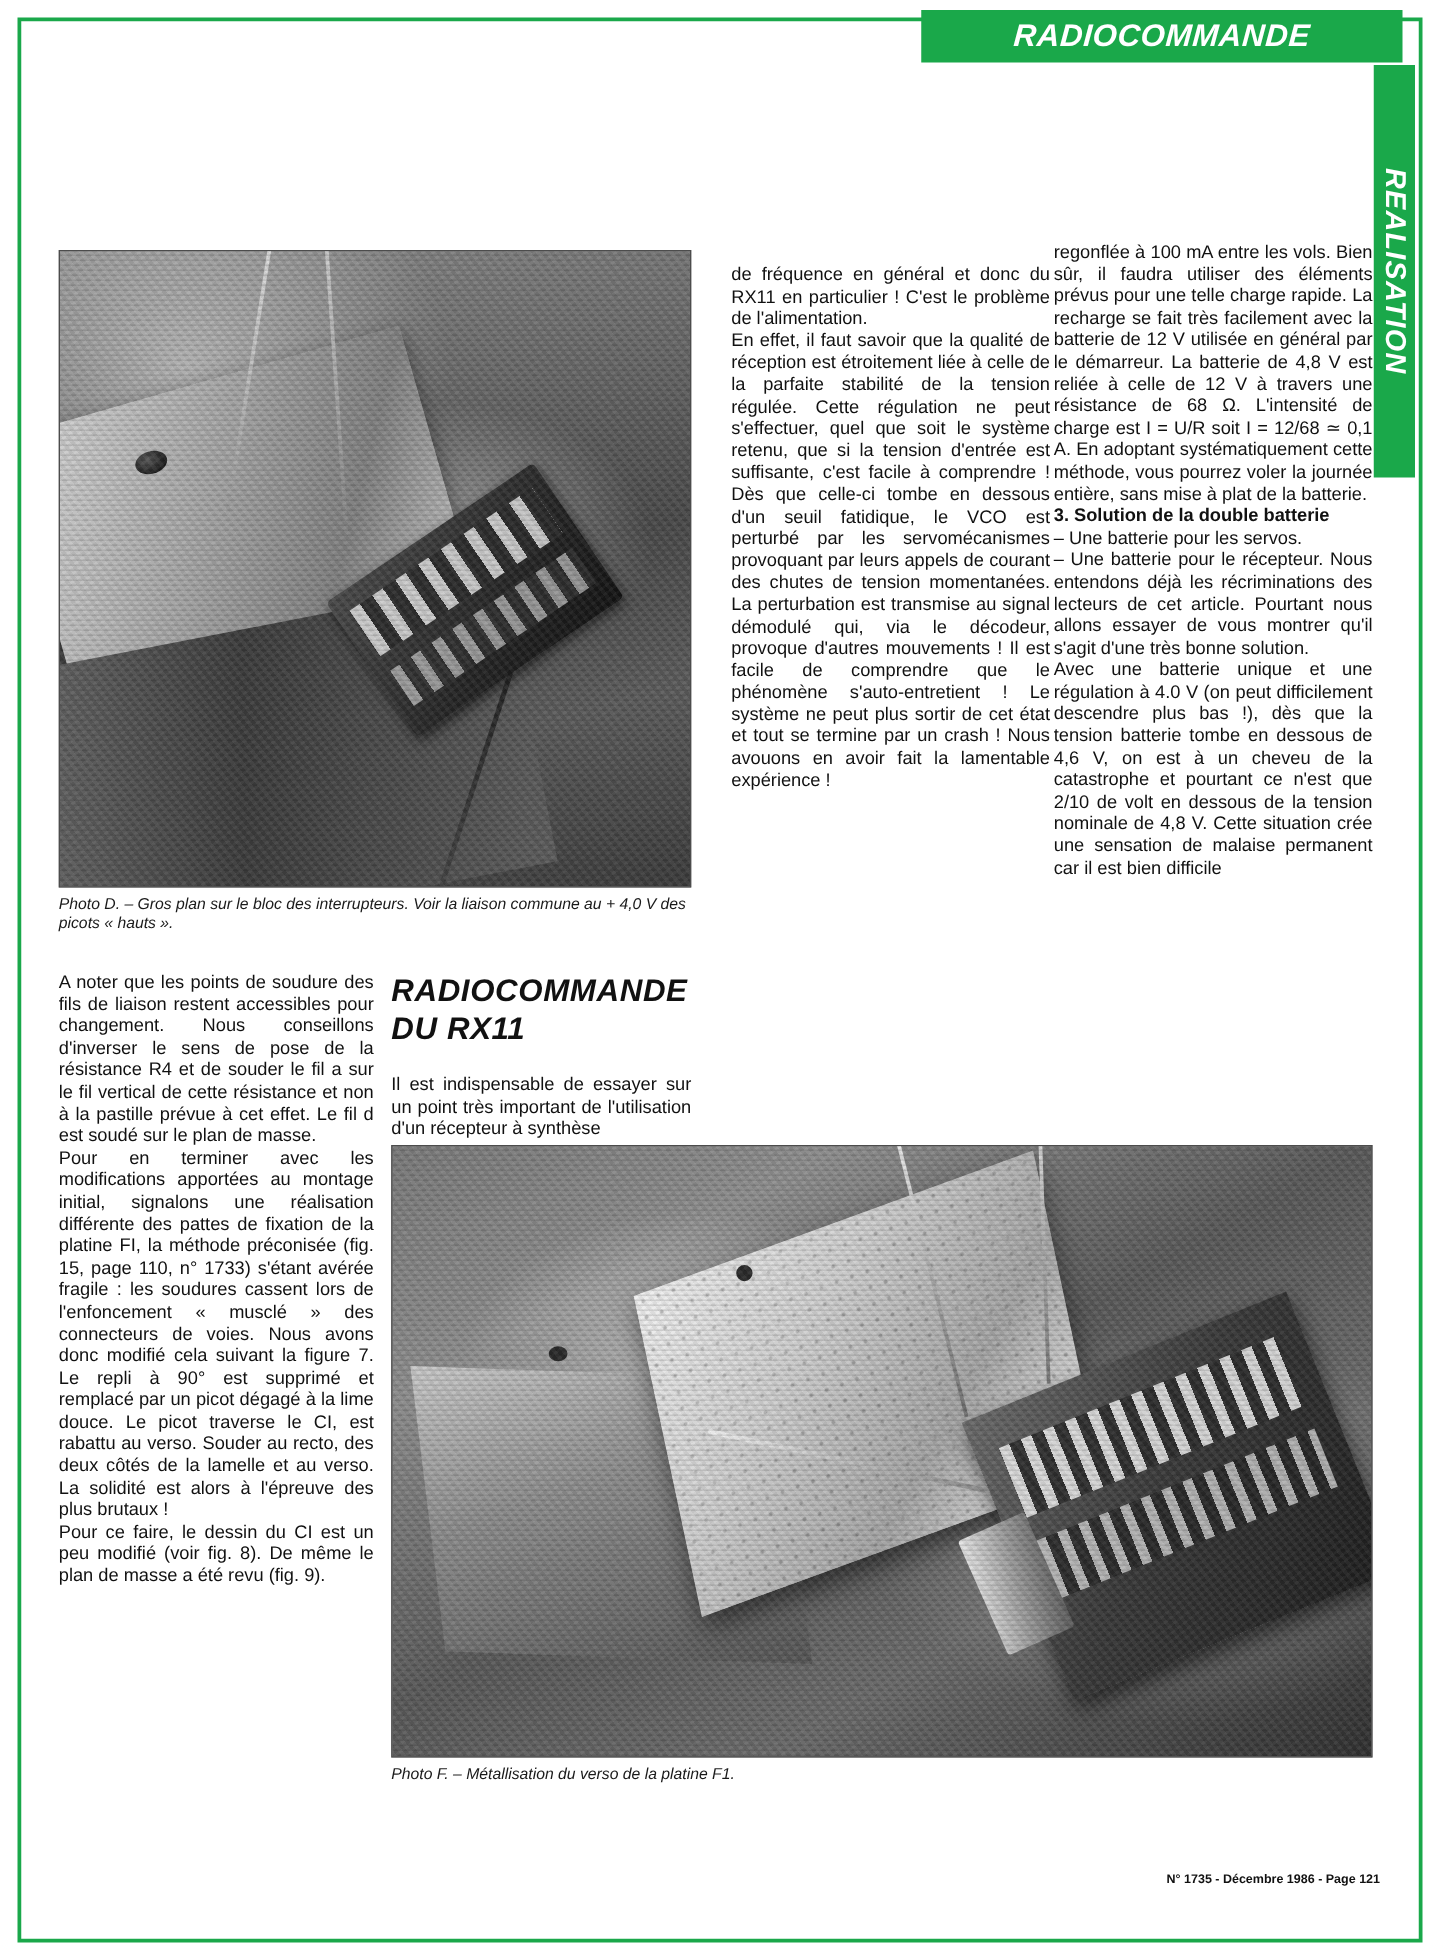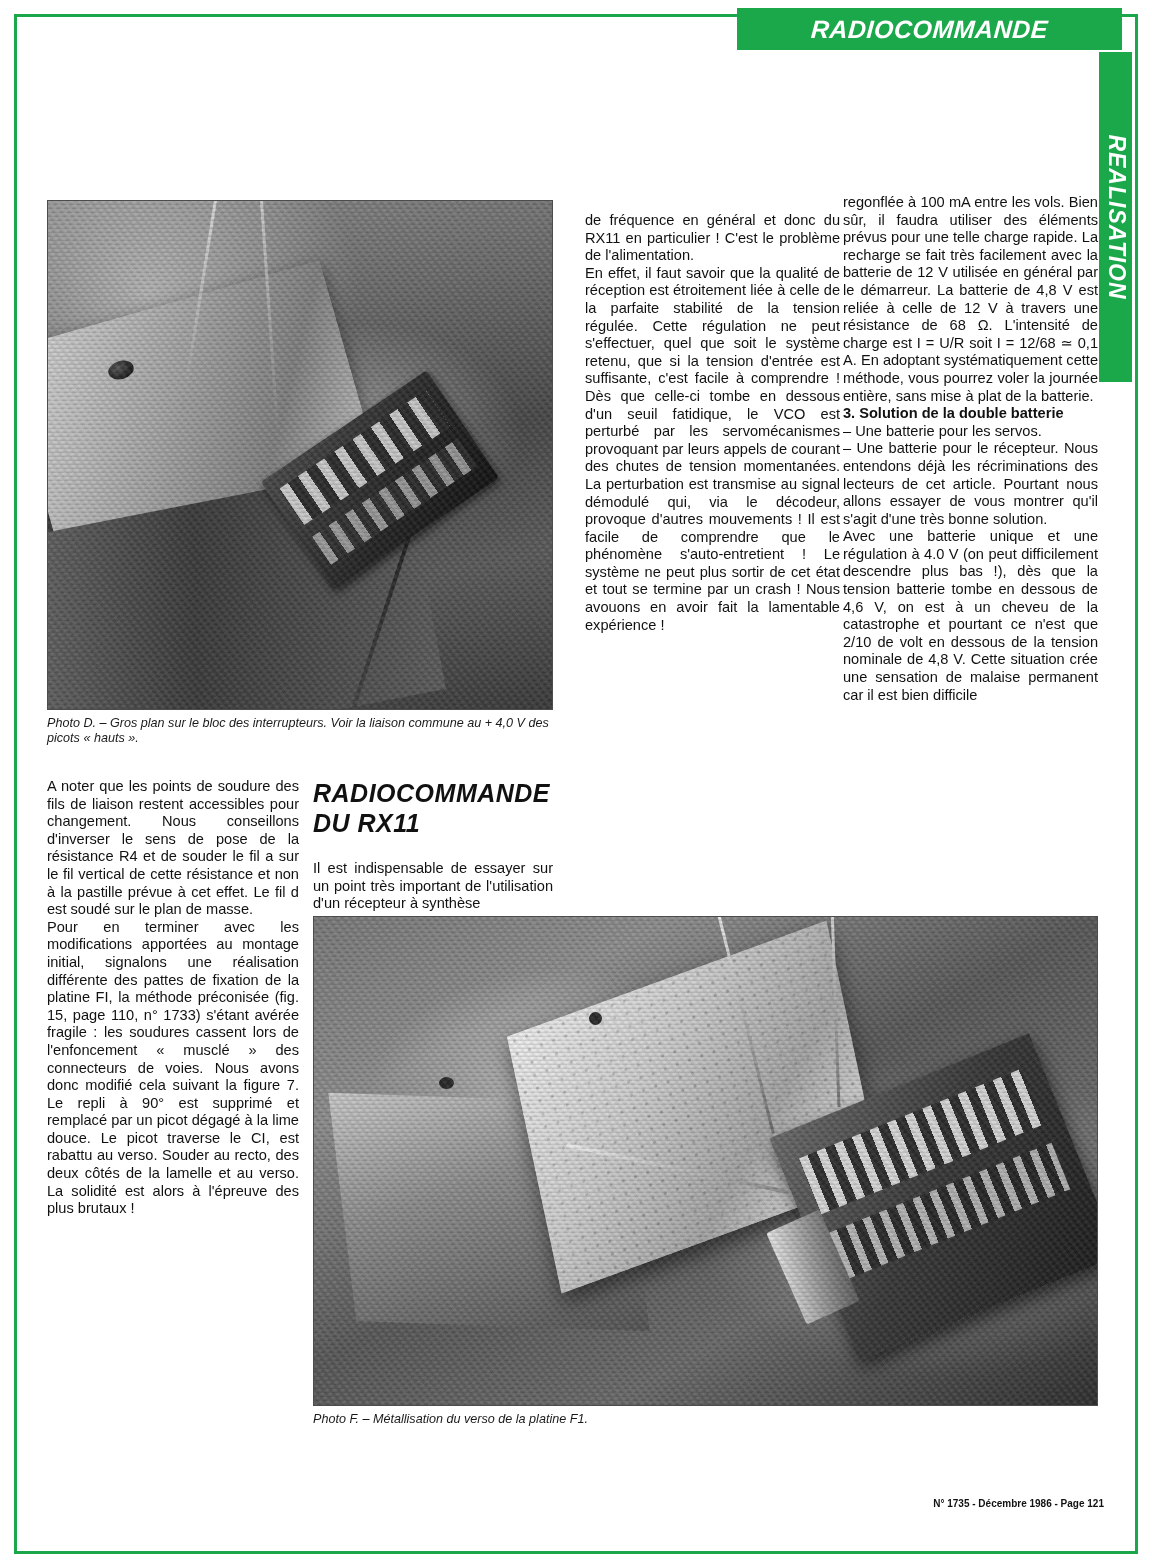--- a/index.html
+++ b/index.html
@@ -327,20 +327,21 @@
   <div class="shape d-wire2"></div>
   <div class="shape d-wire3"></div>
   <div class="scan-lines"></div>
   <div class="grain"></div>
 </div>
 <div class="caption caption-d">Photo D. – Gros plan sur le bloc des interrupteurs. Voir la liaison commune au + 4,0 V des picots « hauts ».</div>
 
 <div class="col col1" style="top: 778px; width: 252px;">
   <p class="col-text-block">A noter que les points de soudure des fils de liaison restent accessibles pour changement. Nous conseillons d'inverser le sens de pose de la résistance R4 et de souder le fil a sur le fil vertical de cette résistance et non à la pastille prévue à cet effet. Le fil d est soudé sur le plan de masse.</p>
   <p class="col-text-block">Pour en terminer avec les modifications apportées au montage initial, signalons une réalisation différente des pattes de fixation de la platine FI, la méthode préconisée (fig. 15, page 110, n° 1733) s'étant avérée fragile : les soudures cassent lors de l'enfoncement « musclé » des connecteurs de voies. Nous avons donc modifié cela suivant la figure 7. Le repli à 90° est supprimé et remplacé par un picot dégagé à la lime douce. Le picot traverse le CI, est rabattu au verso. Souder au recto, des deux côtés de la lamelle et au verso. La solidité est alors à l'épreuve des plus brutaux !</p>
+  <p class="col-text-block">Pour ce faire, le dessin du CI est un peu modifié (voir fig. 8). De même le plan de masse a été revu (fig. 9).</p>
 </div>
 
 <div class="section-heading">
   <div>RADIOCOMMANDE</div>
   <div>DU RX11</div>
 </div>
 <div class="heading-intro">Il est indispensable de essayer sur un point très important de l'utilisation d'un récepteur à synthèse</div>
 
 <div class="col col2" style="top: 212px; margin-left: 12px;">
   <p class="col-text-block">de fréquence en général et donc du RX11 en particulier ! C'est le problème de l'alimentation.</p>

